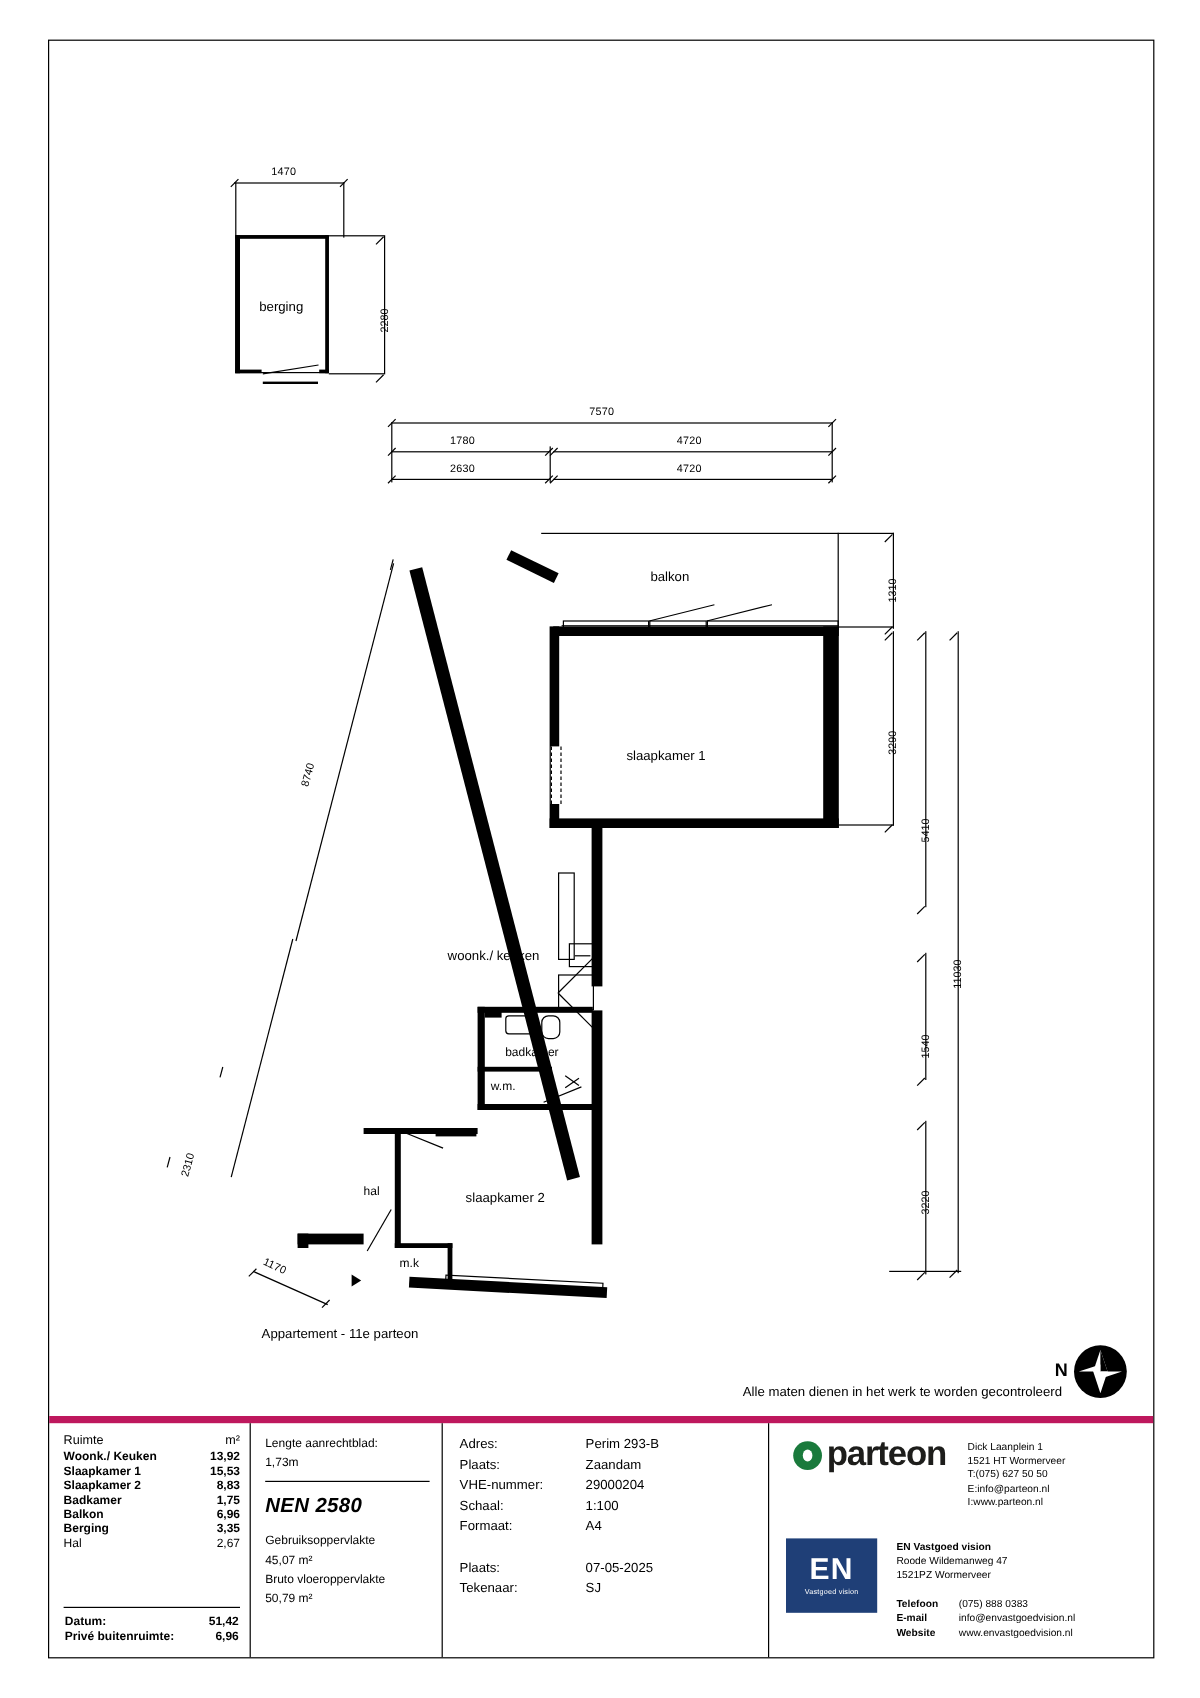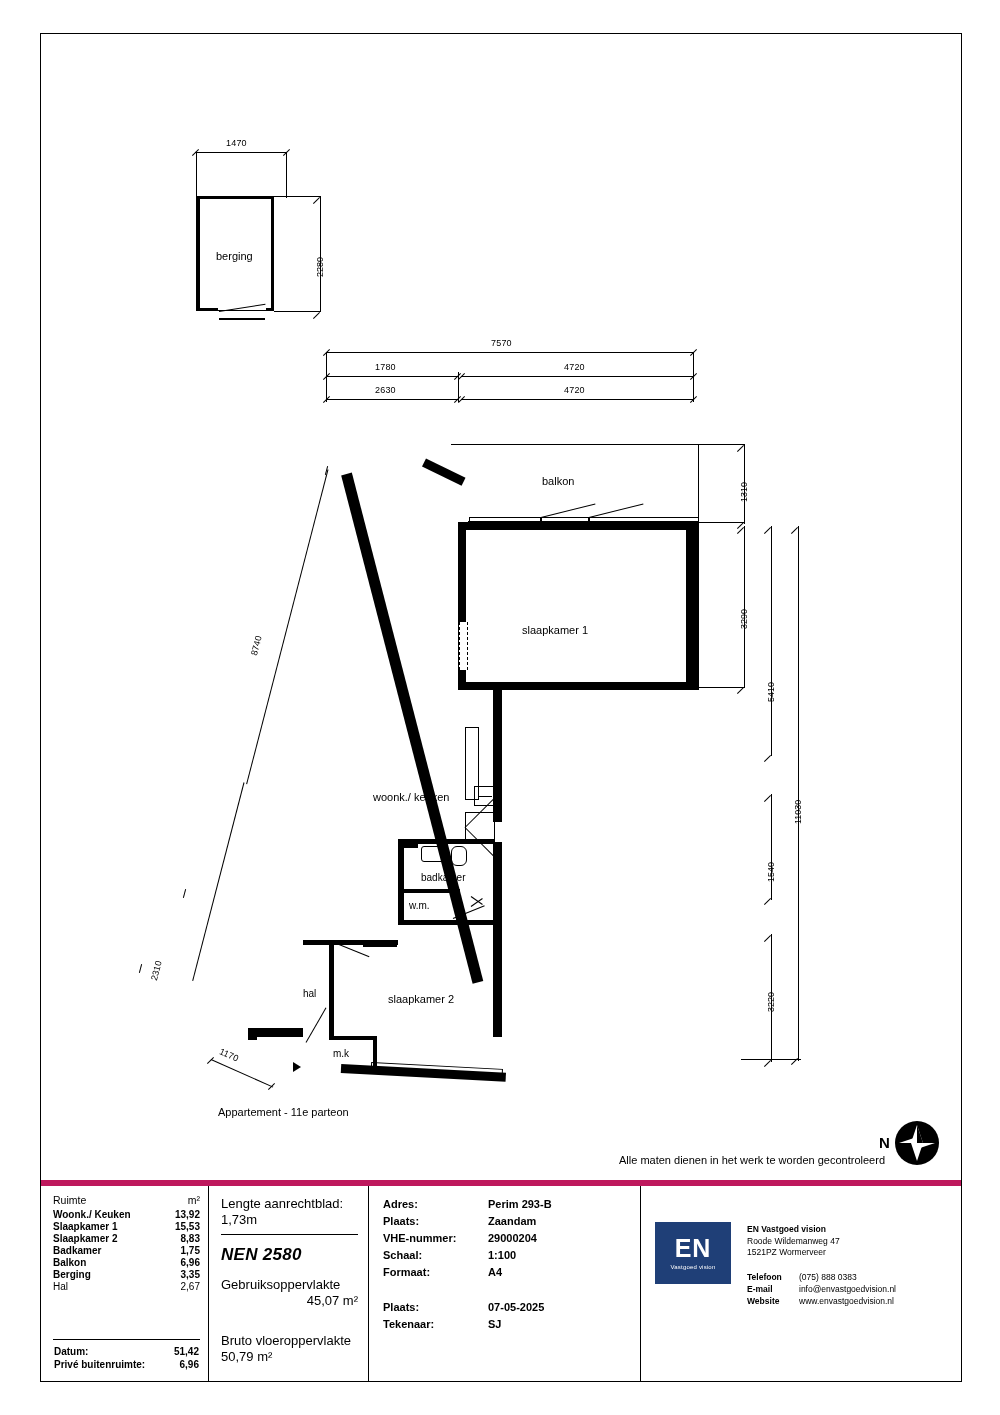--- a/index.html
+++ b/index.html
@@ -77,21 +77,20 @@
     width: 160px;
     border-right: 1px solid #000;
     box-sizing: border-box;
     padding: 10px 10px 6px 12px;
   }
   #tb-meta {
     width: 272px;
     border-right: 1px solid #000;
     box-sizing: border-box;
     padding: 10px 10px 6px 14px;
-    font-weight: bold;
   }
   #tb-logo {
     flex: 1;
     box-sizing: border-box;
     padding: 12px 10px 6px 14px;
     position: relative;
   }
   table.areas {
     border-collapse: collapse;
     font-size: 10px;
@@ -108,21 +107,21 @@
   }
   .areas-total table { width: 100%; border-collapse: collapse; font-size: 10px; }
   .areas-total td.num { text-align: right; }
   .rule { border-top: 1px solid #000; margin: 4px 0 5px 0; }
 
   .meta-row { display: flex; font-size: 11px; line-height: 17px; }
   .meta-k { width: 105px; }
   .meta-v { }
 
   .nen-title { font-size: 17px; font-weight: bold; letter-spacing: .3px; margin: 10px 0 12px 0; font-style: italic; }
-  .nen-line { font-size: 13px; line-height: 16px; }
+  .nen-line { font-size: 10px; line-height: 16px; }
 
   
   #parteon {
     display: flex; align-items: center;
     margin-left: 6px;
   }
   .p-mark {
     width: 24px; height: 24px; border-radius: 50%;
     background: #1a7a3c;
     position: relative;
@@ -414,21 +413,21 @@
           </table>
       </div>
     </div>
 
     <div id="tb-nen">
       <div class="nen-line">Lengte aanrechtblad:</div>
       <div class="nen-line">1,73m</div>
       <div class="rule" style="margin-top:6px;"></div>
       <div class="nen-title">NEN 2580</div>
       <div class="nen-line">Gebruiksoppervlakte</div>
-      <div class="nen-line" style="margin-bottom:24px;text-align:right;">45,07 m²</div>
+      <div class="nen-line" style="margin-bottom:0;">45,07 m²</div>
       <div class="nen-line">Bruto vloeroppervlakte</div>
       <div class="nen-line">50,79 m²</div>
     </div>
 
     <div id="tb-meta">
       <div class="meta-row">
         <span class="meta-k">Adres:</span>
         <span class="meta-v">Perim 293-B</span>
       </div>
       <div class="meta-row">
@@ -452,20 +451,33 @@
         <span class="meta-k">Plaats:</span>
         <span class="meta-v">07-05-2025</span>
       </div>
       <div class="meta-row">
         <span class="meta-k">Tekenaar:</span>
         <span class="meta-v">SJ</span>
       </div>
     </div>
 
     <div id="tb-logo">
+      <div style="display:flex; align-items:flex-start;">
+        <div id="parteon">
+          <div class="p-mark"></div>
+          <div class="p-word">parteon</div>
+        </div>
+        <div class="addr" style="margin-left:18px; margin-top:2px;">
+          <div>Dick Laanplein 1</div>
+          <div>1521 HT Wormerveer</div>
+          <div>T:(075) 627 50 50</div>
+          <div>E:info@parteon.nl</div>
+          <div>I:www.parteon.nl</div>
+        </div>
+      </div>
 
       <div style="display:flex; align-items:flex-start; margin-top:24px;">
         <div id="en-box">
           <div class="en-big">EN</div>
           <div class="en-sub">Vastgoed vision</div>
         </div>
         <div style="margin-left:16px; margin-top:2px;">
           <div class="addr">
             <div style="font-weight:bold;">EN Vastgoed vision</div>
             <div>Roode Wildemanweg 47</div>

